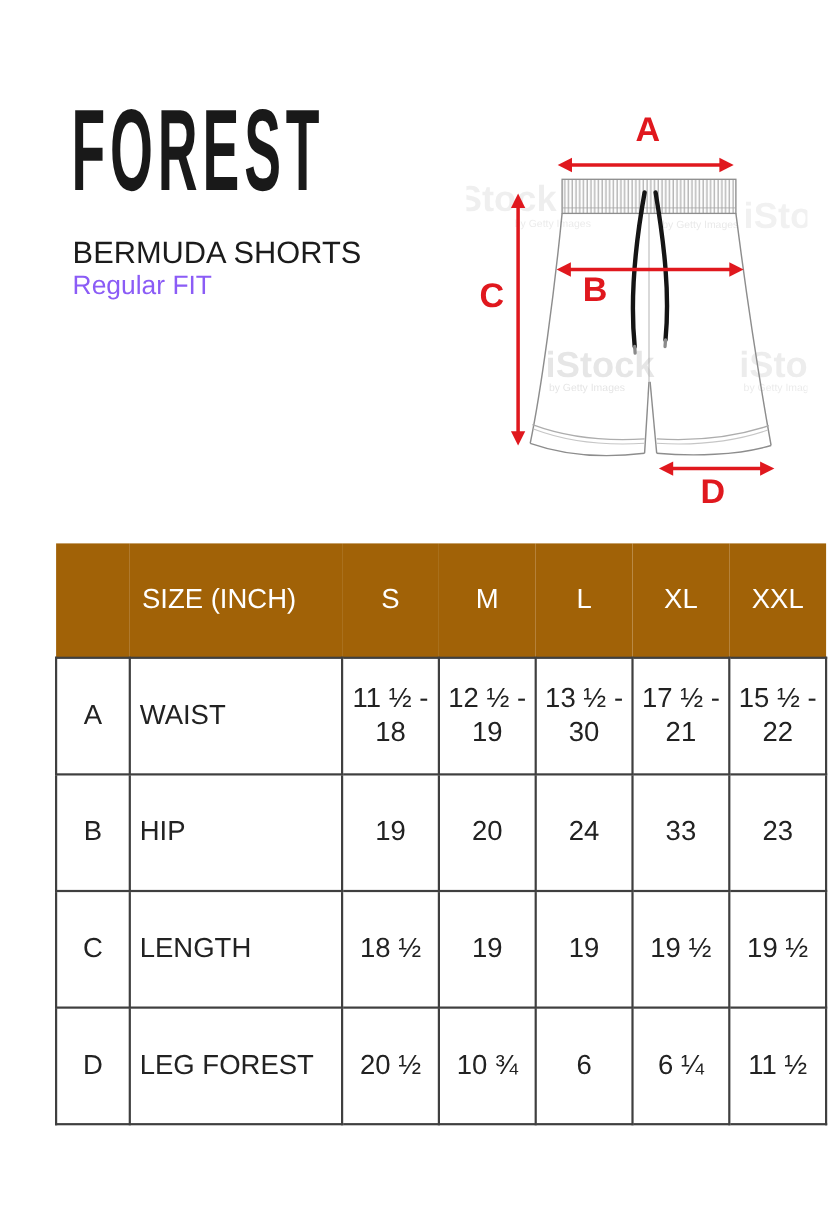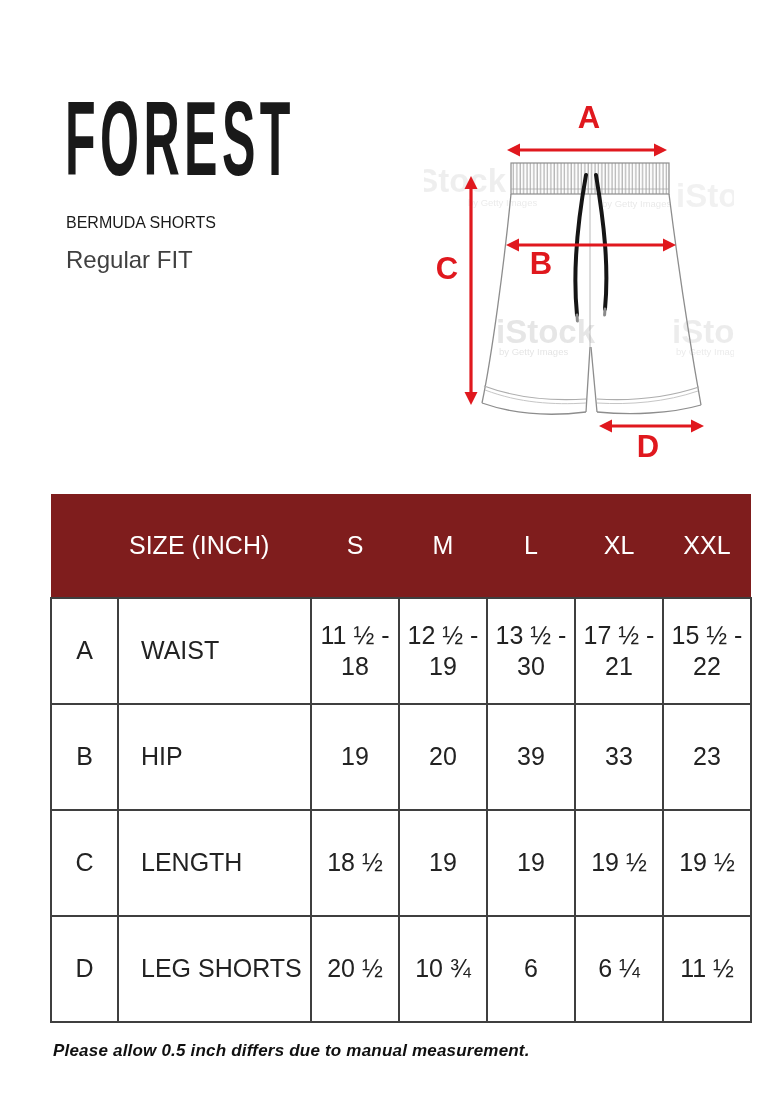--- a/index.html
+++ b/index.html
@@ -3,39 +3,39 @@
 <meta charset="utf-8">
 <style>
   html,body{margin:0;padding:0;background:#fff;}
   .page{position:relative;width:762px;height:1100px;background:#ffffff;overflow:hidden;
         font-family:"Liberation Sans", sans-serif;color:#1f1f1f;margin-left:19px;}
 
   
   .logo{position:absolute;left:46px;top:86px;font-size:57px;line-height:57px;font-weight:700;
         color:#191919;letter-spacing:5px;transform:scale(0.88,1.85);transform-origin:left top;
         white-space:nowrap;}
-  .product{position:absolute;left:47px;top:214px;font-size:16px;color:#1b1b1b;}
-  .fit{position:absolute;left:47px;top:246px;font-size:24px;color:#404040;}
+  .product{position:absolute;left:47px;top:214px;font-size:28px;color:#1b1b1b;}
+  .fit{position:absolute;left:47px;top:246px;font-size:24px;color:#8b5cf6;}
 
   
   .diagram{position:absolute;left:405px;top:95px;}
   .diagram text{font-family:"Liberation Sans", sans-serif;}
   .mlabel{font-size:31px;font-weight:700;}
   .wm-big{font-size:33px;font-weight:700;}
   .wm-small{font-size:9.5px;}
 
   
   .size-table{position:absolute;left:31px;top:494px;width:700px;border-collapse:collapse;
               table-layout:fixed;font-size:25px;color:#222;}
-  .size-table thead th{background:#7f1d1d;color:#ffffff;font-weight:400;height:103px;
+  .size-table thead th{background:#a16207;color:#ffffff;font-weight:400;height:103px;
                        text-align:center;border:none;padding:0;}
   .size-table thead th.label{text-align:left;padding-left:11px;}
   .size-table tbody td{border:2px solid #3f3f3f;height:100px;text-align:center;
                        vertical-align:middle;line-height:1.25;padding:2px;}
-  .size-table tbody td.label{text-align:left;padding-left:22px;}
+  .size-table tbody td.label{text-align:left;padding-left:8px;}
 
   .footer-note{position:absolute;left:34px;top:1041px;font-size:17px;font-weight:700;
                font-style:italic;color:#101010;letter-spacing:0.2px;}
 </style>
 </head>
 <body>
 
 <div class="page">
 
   <div class="logo">FOREST</div>
@@ -144,40 +144,39 @@
         <td>12 ½ - 19</td>
         <td>13 ½ - 30</td>
         <td>17 ½ - 21</td>
         <td>15 ½ - 22</td>
       </tr>
       <tr>
         <td>B</td>
         <td class="label">HIP</td>
         <td>19</td>
         <td>20</td>
-        <td>39</td>
+        <td>24</td>
         <td>33</td>
         <td>23</td>
       </tr>
       <tr>
         <td>C</td>
         <td class="label">LENGTH</td>
         <td>18 ½</td>
         <td>19</td>
         <td>19</td>
         <td>19 ½</td>
         <td>19 ½</td>
       </tr>
       <tr>
         <td>D</td>
-        <td class="label">LEG SHORTS</td>
+        <td class="label">LEG FOREST</td>
         <td>20 ½</td>
         <td>10 ¾</td>
         <td>6</td>
         <td>6 ¼</td>
         <td>11 ½</td>
       </tr>
     </tbody>
   </table>
 
-  <div class="footer-note">Please allow 0.5 inch differs due to manual measurement.</div>
 
 </div>
 
 </body></html>

